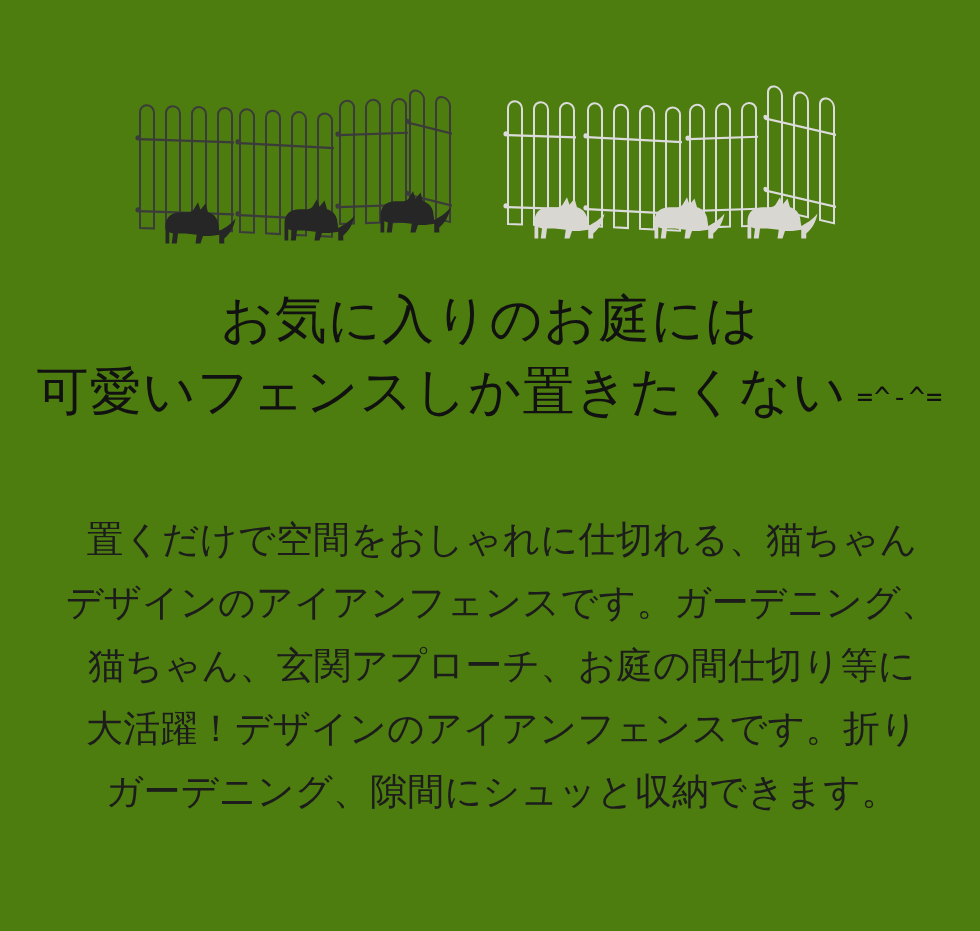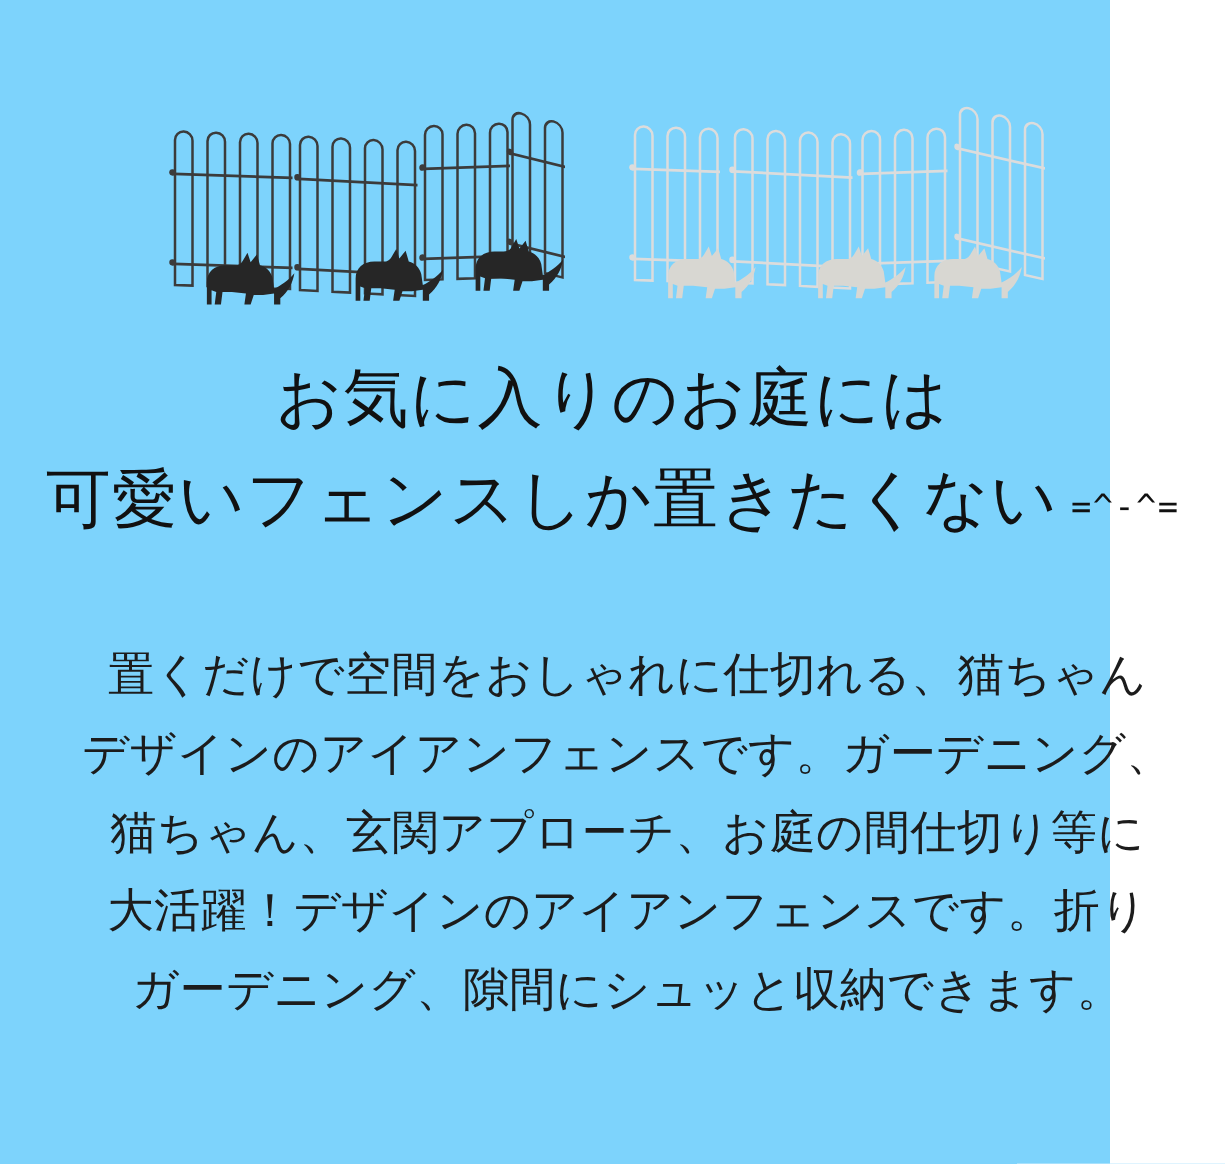--- a/index.html
+++ b/index.html
@@ -11,23 +11,23 @@
     width: 980px;
     height: 931px;
     background: #ffffff;
     font-family: "Liberation Sans", sans-serif;
     color: #1a1a1a;
     overflow: hidden;
   }
 
   .page {
     position: relative;
-    width: 888px;
+    width: 980px;
     height: 931px;
-    background: #7dd3fc;
+    background: #4d7c0f;
     box-sizing: border-box;
   }
 
   
   .illustration {
     position: absolute;
     top: 38px;
     left: 0;
     width: 980px;
     height: 210px;
@@ -52,21 +52,21 @@
     font-weight: 400;
     letter-spacing: 0.02em;
     white-space: nowrap;
   }
   .headline-line-1 {
     font-size: 52px;
     line-height: 64px;
   }
   .headline-line-2 {
     font-size: 52px;
-    line-height: 82px;
+    line-height: 64px;
     margin-top: 8px;
   }
   .headline-kaomoji {
     font-family: "DejaVu Sans Mono", "Liberation Mono", monospace;
     font-size: 27px;
     letter-spacing: 0.04em;
     vertical-align: 0.12em;
     padding-left: 10px;
     color: #111111;
   }

